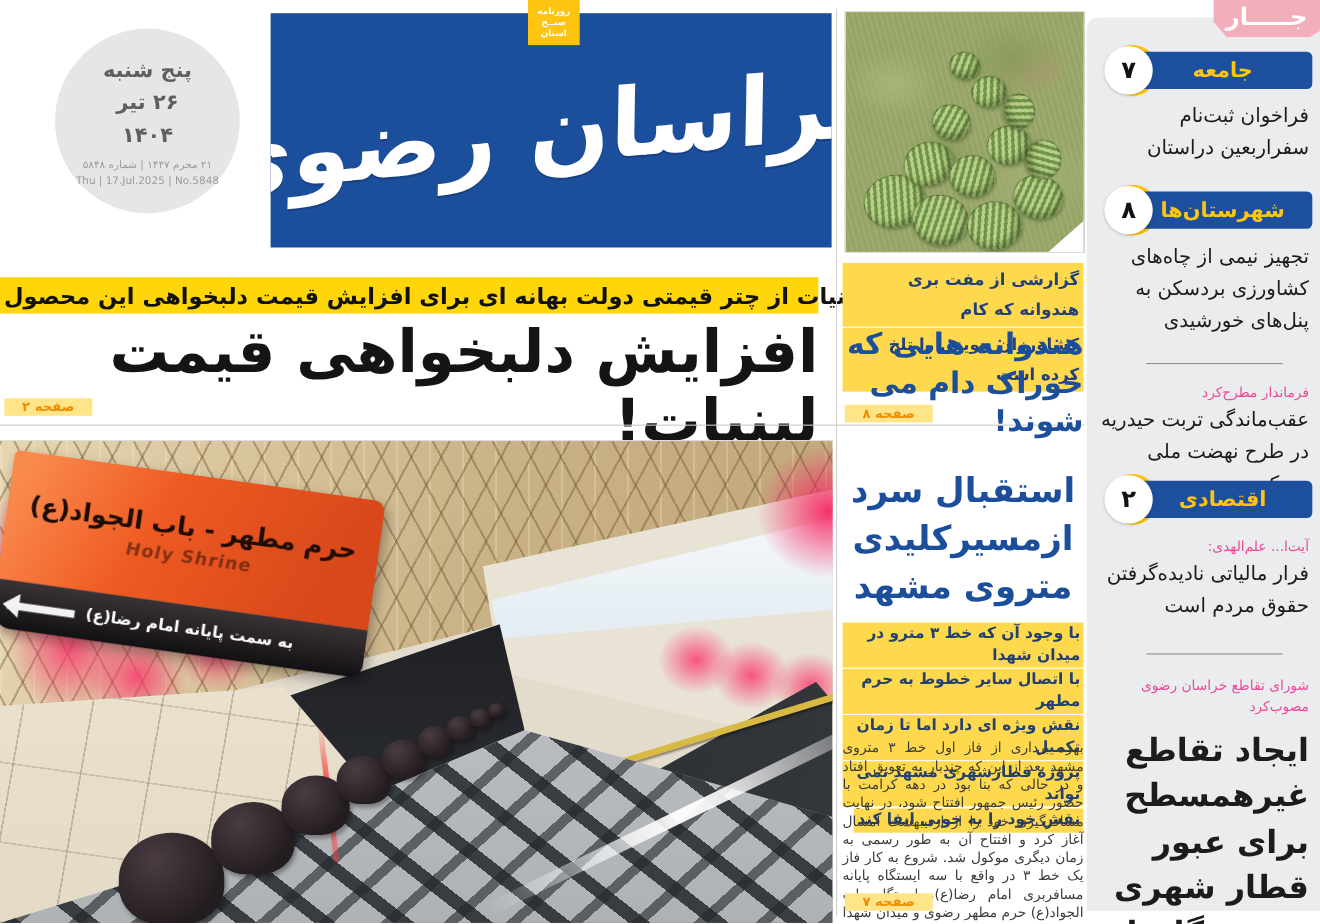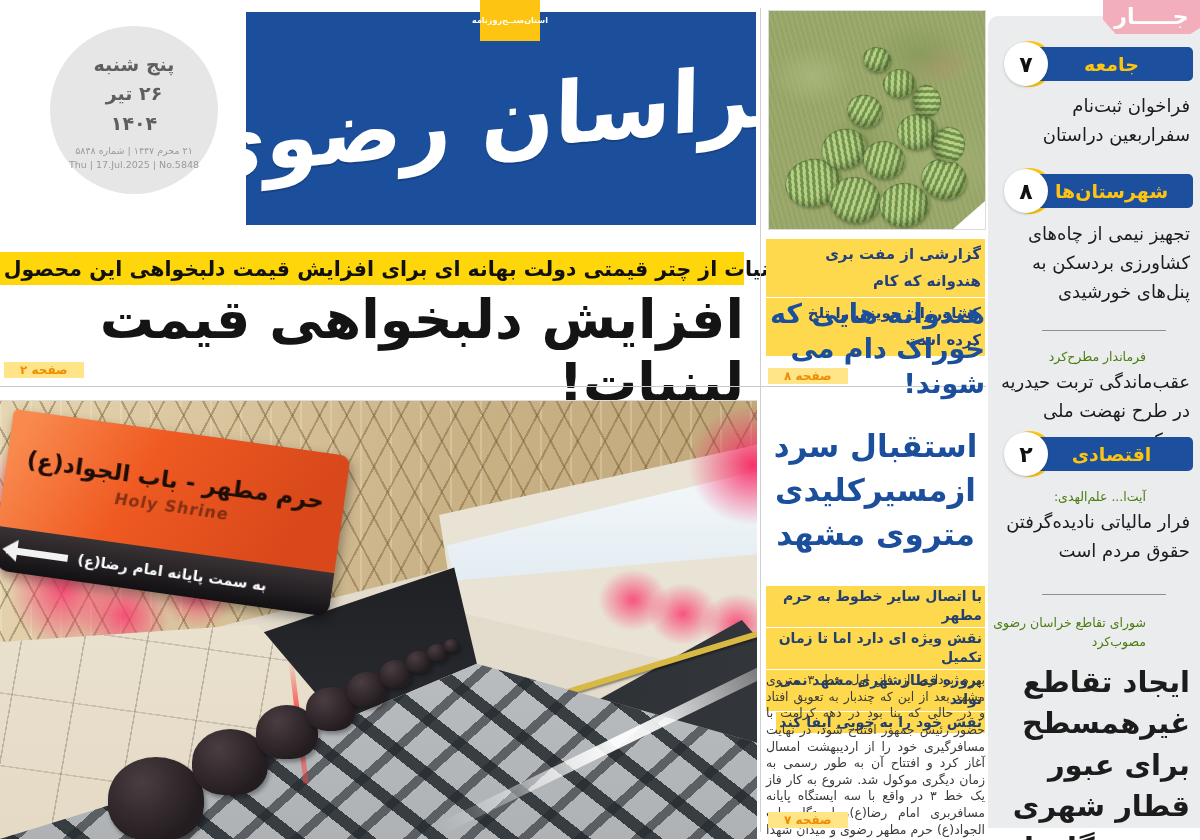--- a/index.html
+++ b/index.html
@@ -10,21 +10,21 @@
   
   .date-circle{left:50px;top:26px;width:168px;height:168px;border-radius:50%;background:#e7e6e6;
     display:flex;flex-direction:column;align-items:center;justify-content:center;text-align:center;direction:rtl;}
   .date-line{color:#5f5f5f;font-size:19px;font-weight:bold;line-height:1.55;}
   .date-meta{color:#9a9a9a;font-size:9.5px;margin-top:7px;direction:rtl;}
   .date-meta-en{color:#9a9a9a;font-size:9.5px;margin-top:3px;direction:ltr;}
 
   .logo-box{left:246px;top:12px;width:510px;height:213px;background:#1b4e9b;display:flex;align-items:center;justify-content:center;overflow:hidden;}
   .logo-title{color:#fff;font-size:86px;font-weight:bold;white-space:nowrap;direction:rtl;
     transform:rotate(-5deg) skewX(-6deg);letter-spacing:-4px;text-shadow:0 2px 0 rgba(0,0,0,.15);}
-  .logo-badge{left:480px;top:0;width:60px;height:41px;background:#fdc411;display:flex;flex-direction:row;
+  .logo-badge{left:480px;top:0;width:47px;height:41px;background:#fdc411;display:flex;flex-direction:column;
     align-items:center;justify-content:center;text-align:center;z-index:3;}
   .logo-badge span{color:#fff;font-size:8px;font-weight:bold;line-height:1.25;direction:rtl;display:block;}
 
   
   .lead-kicker{left:0;top:252px;width:744px;height:33px;background:#ffd60a;display:flex;align-items:center;justify-content:center;}
   .lead-kicker span{font-size:20.5px;font-weight:800;color:#111;direction:rtl;white-space:nowrap;}
   .lead-headline{left:0;top:288px;width:744px;text-align:right;font-size:54px;font-weight:900;color:#141414;direction:rtl;letter-spacing:-1px;}
   .page-ref{font-size:12px;font-weight:bold;color:#ef8c00;background:#ffe588;padding:1px 16px;direction:rtl;display:inline-block;}
   .ref-lead{left:4px;top:362px;}
   .h-divider{left:0;top:386px;width:986px;height:1px;background:#c9c9c9;}
@@ -147,21 +147,21 @@
   .sec-bar span{color:#fdc411;font-size:19px;font-weight:800;direction:rtl;}
   .sec-ring{position:absolute;width:46px;height:46px;border-radius:50%;background:#fdc411;z-index:2;}
   .sec-circle{position:absolute;width:44px;height:44px;border-radius:50%;background:#fff;display:flex;align-items:center;justify-content:center;z-index:3;
     box-shadow:0 1px 3px rgba(0,0,0,.2);}
   .sec-circle span{color:#111;font-size:22px;font-weight:bold;}
   .bar1{left:1030px;top:47px;} .ring1{left:1007px;top:41px;} .circ1{left:1004px;top:42px;}
   .bar2{left:1030px;top:174px;} .ring2{left:1007px;top:168px;} .circ2{left:1004px;top:169px;}
   .bar3{left:1030px;top:437px;} .ring3{left:1007px;top:431px;} .circ3{left:1004px;top:432px;}
 
   .sb-head{position:absolute;left:1000px;width:190px;text-align:right;direction:rtl;color:#1c1c1c;font-size:18px;font-weight:400;line-height:1.6;}
-  .sb-kicker{position:absolute;left:956px;width:190px;text-align:right;direction:rtl;color:#4d7c0f;font-size:12.5px;line-height:1.5;}
+  .sb-kicker{position:absolute;left:1000px;width:190px;text-align:right;direction:rtl;color:#ec4899;font-size:12.5px;line-height:1.5;}
   .sb-div{position:absolute;left:1042px;width:124px;height:1px;background:#8f8f8f;}
   .h1a{top:92px;} .h2a{top:220px;} .div1{top:330px;} .k2b{top:348px;} .h2b{top:368px;}
   .k4{top:488px;} .h3a{top:508px;} .div2{top:594px;} .k5{top:614px;}
   .h3b{top:662px;font-size:29px;line-height:1.43;font-weight:900;letter-spacing:-.5px;}
 </style>
 </head>
 <body>
 
 <div class="page">
 
@@ -260,21 +260,21 @@
     <span>خوراک دام می شوند!</span>
   </div>
   <span class="abs page-ref ref-wm">صفحه ۸</span>
 
   <div class="abs metro-headline">
     <span>استقبال سرد</span><br>
     <span>ازمسیرکلیدی</span><br>
     <span>متروی مشهد</span>
   </div>
   <div class="abs metro-lede">
-    <br>
+    <b>با وجود آن که خط ۳ مترو در میدان شهدا</b><br>
     <b>با اتصال سایر خطوط به حرم مطهر</b><br>
     <b>نقش ویژه ای دارد اما تا زمان تکمیل</b><br>
     <b>پروژه قطارشهری مشهد نمی تواند</b><br>
     <b>نقش خود را به خوبی ایفا کند</b>
   </div>
   <div class="abs metro-body">بهره برداری از فاز اول خط ۳ متروی مشهد بعد از این که چندبار به تعویق افتاد و در حالی که بنا بود در دهه کرامت با حضور رئیس جمهور افتتاح شود، در نهایت مسافرگیری خود را از اردیبهشت امسال آغاز کرد و افتتاح آن به طور رسمی به زمان دیگری موکول شد. شروع به کار فاز یک خط ۳ در واقع با سه ایستگاه پایانه مسافربری امام رضا(ع)، ایستگاه باب الجواد(ع) حرم مطهر رضوی و میدان شهدا است...</div>
   <span class="abs page-ref ref-metro">صفحه ۷</span>
 
   <div class="abs sidebar-panel"></div>
   <div class="abs pink-badge">

